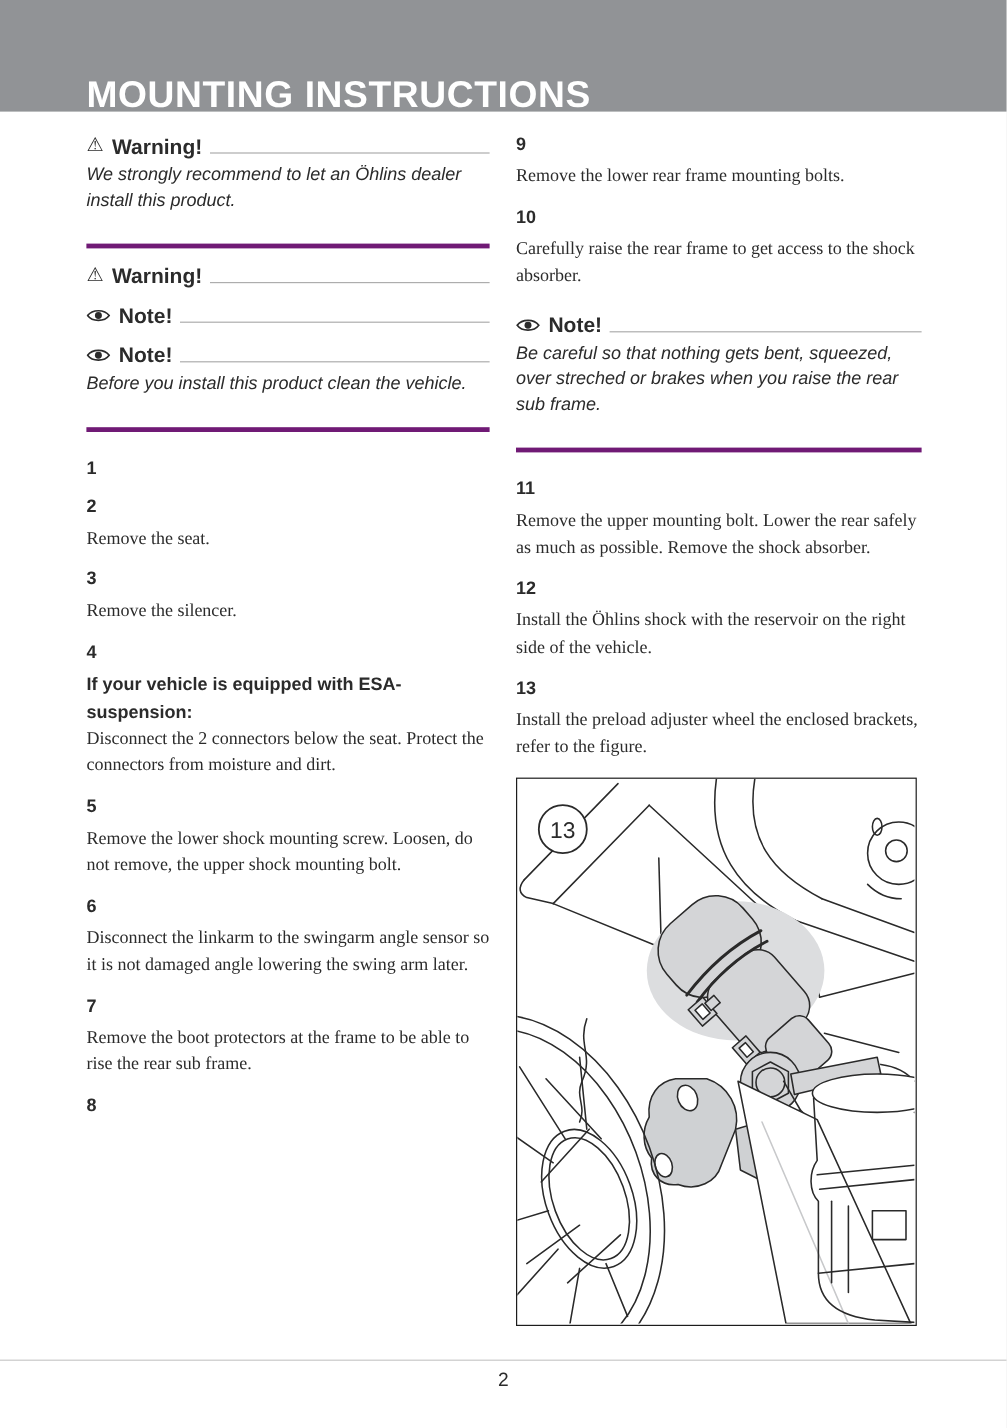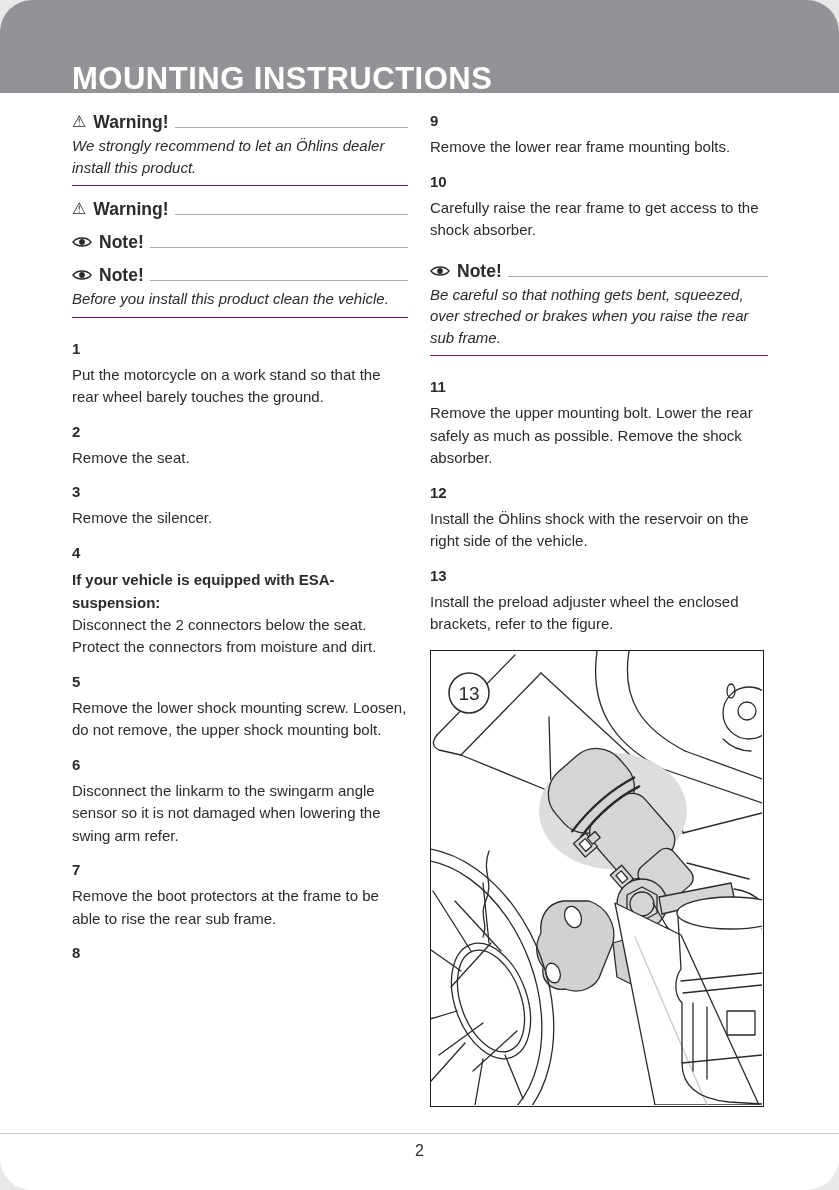--- a/index.html
+++ b/index.html
@@ -1,21 +1,20 @@
 <!DOCTYPE html>
 <html><head>
 <meta charset="utf-8">
 <style>
   html,body { margin:0; padding:0; background:#e8e8e8; }
   .page {
     position:relative; width:839px; height:1190px; margin:0 auto;
     background:#ffffff; overflow:hidden;
     font-family:"Liberation Sans","DejaVu Sans",sans-serif;
     color:#2b2b2b;
-    border-radius:32px;
   }
   
   .header-bar {
     position:absolute; top:0; left:0; width:839px; height:93px;
     background:#919396;
   }
   .doc-title {
     position:absolute; left:72px; bottom:0;
     font-size:31px; font-weight:bold; color:#ffffff;
     letter-spacing:0.5px; line-height:0.95; white-space:nowrap;
@@ -29,28 +28,28 @@
   .adm-head {
     display:flex; align-items:flex-end;
     font-size:17.5px; font-weight:bold; line-height:20px;
   }
   .adm-icon { flex:0 0 auto; margin-right:7px; }
   .warn-glyph { font-size:16px; font-weight:normal; line-height:20px; }
   .eye-svg { display:block; margin-bottom:4px; }
   .adm-rule { flex:1 1 auto; border-bottom:1px solid #adadad; margin:0 0 4px 6px; }
   .adm-body {
     font-style:italic; line-height:21.5px;
-    padding:3px 0 7px 0; border-bottom:1px solid #701a75;
+    padding:3px 0 25px 0; border-bottom:4px solid #701a75;
   }
   
   .steps { margin-top:22px; }
   .step { margin-bottom:14px; }
   .step-num { font-weight:bold; line-height:18px; margin-bottom:6px; }
   .step-lead { font-weight:bold; line-height:23px; }
-  .step-text { line-height:22.5px; }
+  .step-text { line-height:22.5px;font-family:Liberation Serif, serif; }
   
   .figure-box {
     margin-top:7px; width:334px; height:457px;
     border:1.6px solid #1c1c1c; background:#fff; box-sizing:border-box;
     overflow:hidden;
   }
   .fig-label-text {
     font-family:"Liberation Sans",sans-serif; font-size:19px; fill:#2b2b2b;
   }
   
@@ -114,42 +113,41 @@
         </span>
         <span>Note!</span>
         <span class="adm-rule"></span>
       </div>
       <div class="adm-body">Before you install this product clean the vehicle.</div>
     </div>
 
     <div class="steps">
       <div class="step">
         <div class="step-num">1</div>
-        <div class="step-text">Put the motorcycle on a work stand so that the rear wheel barely touches the ground.</div>
       </div>
       <div class="step">
         <div class="step-num">2</div>
         <div class="step-text">Remove the seat.</div>
       </div>
       <div class="step">
         <div class="step-num">3</div>
         <div class="step-text">Remove the silencer.</div>
       </div>
       <div class="step">
         <div class="step-num">4</div>
         <div class="step-lead">If your vehicle is equipped with ESA-suspension:</div>
         <div class="step-text">Disconnect the 2 connectors below the seat. Protect the connectors from moisture and dirt.</div>
       </div>
       <div class="step">
         <div class="step-num">5</div>
         <div class="step-text">Remove the lower shock mounting screw. Loosen, do not remove, the upper shock mounting bolt.</div>
       </div>
       <div class="step">
         <div class="step-num">6</div>
-        <div class="step-text">Disconnect the linkarm to the swingarm angle sensor so it is not damaged when lowering the swing arm refer.</div>
+        <div class="step-text">Disconnect the linkarm to the swingarm angle sensor so it is not damaged angle lowering the swing arm later.</div>
       </div>
       <div class="step">
         <div class="step-num">7</div>
         <div class="step-text">Remove the boot protectors at the frame to be able to rise the rear sub frame.</div>
       </div>
       <div class="step">
         <div class="step-num">8</div>
       </div>
     </div>
   </div>

